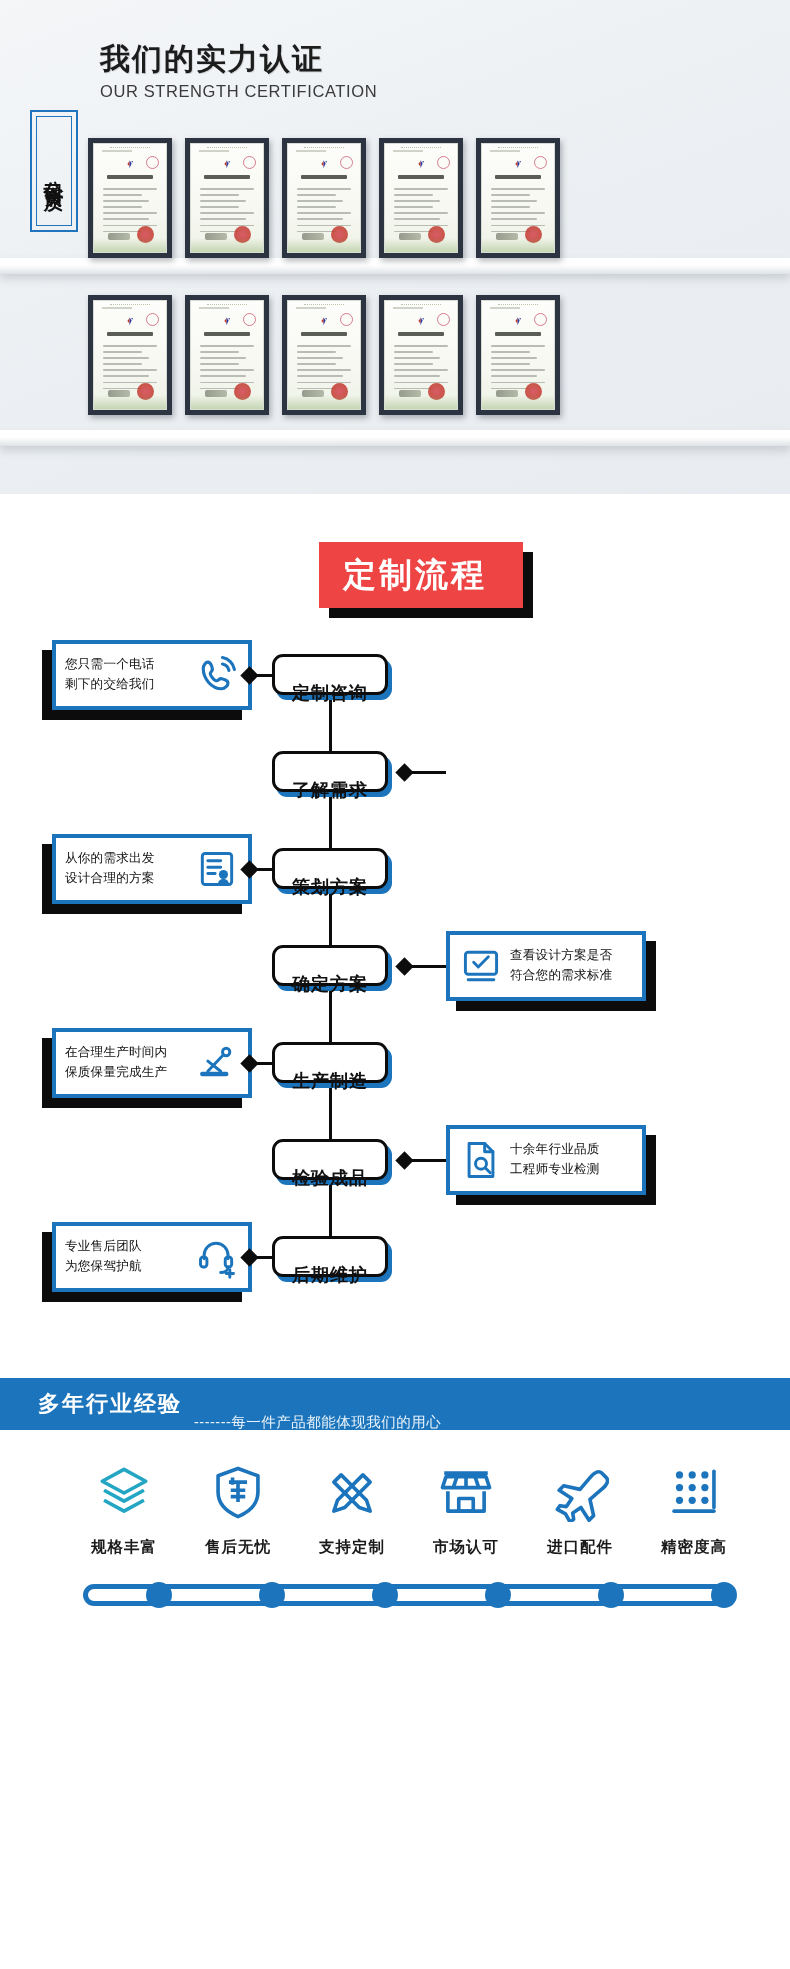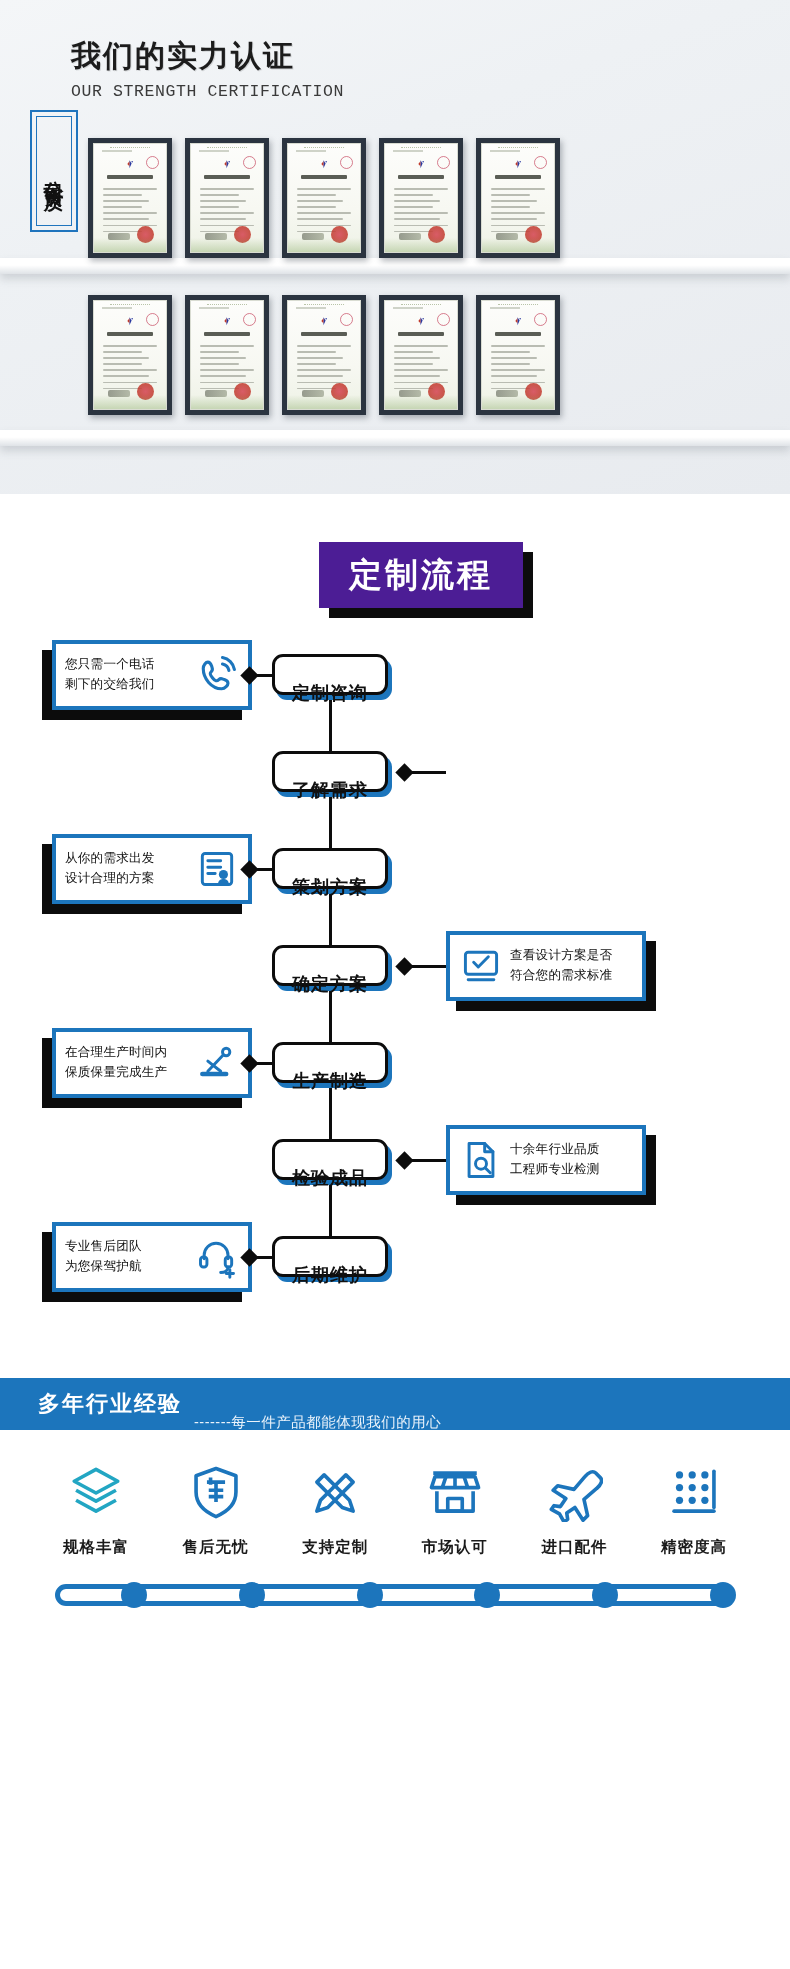--- a/index.html
+++ b/index.html
@@ -10,21 +10,21 @@
   }
   .page { width: 790px; position: relative; overflow: hidden; }
 
   
   .cert-section {
     position: relative;
     height: 494px;
     background: linear-gradient(160deg,#f4f6f8 0%,#eef1f4 35%,#e8ebef 100%);
     overflow: hidden;
   }
-  .cert-head { position:absolute; left:71px; top:40px;font-family:Liberation Mono, monospace; }
+  .cert-head { position:absolute; left:100px; top:40px; }
   .cert-title-cn {
     font-size: 30px; font-weight: bold; color:#1c1c1c;
     letter-spacing: 2px; line-height: 1.25;
     text-shadow: 1px 1px 0 rgba(0,0,0,.12);
   }
   .cert-title-en {
     font-size: 16.5px; color:#3a3a3a; letter-spacing:.6px;
     margin-top:4px; font-weight:500;
   }
   .vert-badge {
@@ -122,21 +122,21 @@
   .flow-title-wrap{
     position:relative; width:204px; height:66px;
     margin: 48px auto 0 auto; left: 26px;
   }
   .flow-title-shadow{
     position:absolute; left:10px; top:10px; width:204px; height:66px;
     background:#0c0c0c;
   }
   .flow-title{
     position:absolute; left:0; top:0; width:204px; height:66px;
-    background:#4c1d95; display:flex; align-items:center; justify-content:center;
+    background:#ef4444; display:flex; align-items:center; padding-left:24px;
   }
   .flow-title span{
     color:#fff; font-size:33px; font-weight:bold; letter-spacing:3px;
   }
 
   .flow-body{ position:relative; margin-top:46px; height:690px; }
 
   
   .spine{
     position:absolute; left:329px; top:22px; width:3px; height:602px;
@@ -191,21 +191,21 @@
   
   .exp-bar{
     margin-top: 14px;
     height:52px; background:#1c75bc;
     display:flex; align-items:center; padding-left:38px; gap:12px;
   }
   .exp-bar .cn{ color:#fff; font-size:22px; font-weight:bold; letter-spacing:2px;}
   .exp-bar .sub{ color:#eaf3fb; font-size:14.5px; letter-spacing:.5px;margin-top:36px; }
 
   
-  .features{ padding: 30px 0 0 0; background:#fff; }
+  .features{ padding: 30px 0 0 0; background:#fff;margin-left:28px; }
   .feat-row{
     display:flex; justify-content:space-between;
     padding: 0 42px;
   }
   .feat{ width:108px; text-align:center; }
   .feat .fico{ height:66px; display:flex;align-items:center;justify-content:center;}
   .feat .flabel{
     margin-top:11px; font-size:15.5px; font-weight:bold; color:#1a1a1a;
     letter-spacing:1px;
   }

